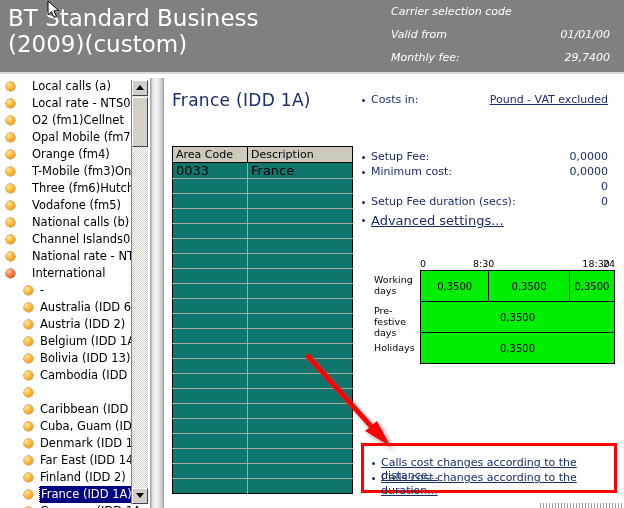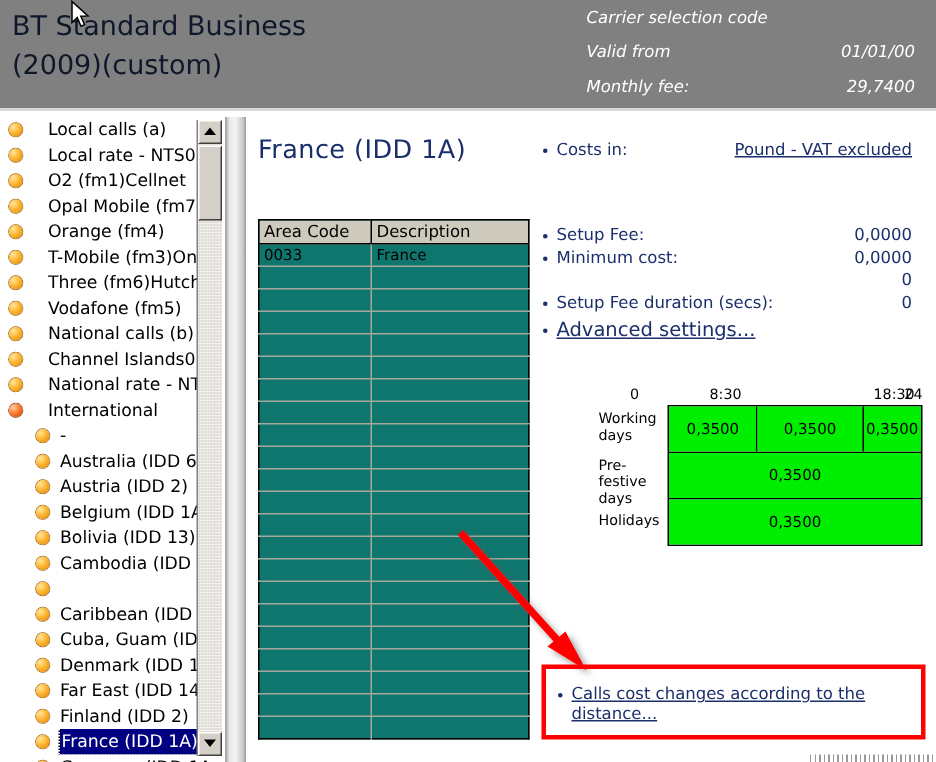--- a/index.html
+++ b/index.html
@@ -24,22 +24,22 @@
     left: 0; top: 0;
     width: 624px; height: 74px;
     background: #808080;
     border-bottom: 2px solid #d8d8d8;
     box-sizing: border-box;
   }
   .header-title {
     position: absolute;
     left: 8px; top: 5px;
     width: 370px;
-    color: #0f172a;
-    font-size: 18px;
+    color: #ffffff;
+    font-size: 23px;
     line-height: 26px;
     letter-spacing: 0px;
     white-space: pre-line;
   }
   .hdr-row { position: absolute; color: #ffffff; font-size: 11px; font-style: italic; }
   .hdr-label { left: 391px; }
   .hdr-value { left: 380px; width: 230px; text-align: right; }
   .hdr-r1 { top: 5px; }
   .hdr-r2 { top: 28px; }
   .hdr-r3 { top: 51px; }
@@ -184,21 +184,21 @@
     font-weight: normal;
     text-align: left;
     padding: 0 0 0 3px;
     height: 15px;
     color: #000000;
   }
   .codes-table th:last-child { border-right: none; }
   .codes-table td {
     border-right: 1px solid #a8a89a;
     border-bottom: 1px solid #a8a89a;
-    font-size: 10px;
+    font-size: 13px;
     padding: 0 0 0 3px;
     height: 14px;
     color: #000000;
     overflow: hidden;
     white-space: nowrap;
   }
   .codes-table td:last-child { border-right: none; }
   .codes-table tr:last-child td { border-bottom: none; }
   .bulleted {
     padding-left: 9px;
@@ -253,21 +253,21 @@
     margin-left: 45px;
   }
   .tg-tick {
     position: absolute;
     top: 0;
     font-size: 9.5px;
     color: #000000;
   }
   .tg-rows {
     position: relative;
-    margin-left: 70px;
+    margin-left: 45px;
     border: 1.5px solid #000000;
     box-sizing: border-box;
   }
   .tg-row {
     position: relative;
     display: flex;
     height: 30px;
     border-bottom: 1.5px solid #000000;
   }
   .tg-row:last-child { border-bottom: none; }
@@ -555,16 +555,17 @@
     <g filter="url(#shadow)">
       <line x1="12" y1="10" x2="84" y2="90" stroke="#ff0000" stroke-width="5"></line>
       <path d="M96 102 L70 86 L82 76 Z" fill="#ff0000"></path>
     </g>
   </svg>
 
   <div class="annot-box"></div>
 
   <div class="annot-links" id="annot-links">
       <div class="annot-link-line"><span class="bulleted lnk">Calls cost changes according to the distance...</span></div>
+      <div class="annot-link-line"><span class="bulleted lnk">Calls cost changes according to the duration...</span></div>
     </div>
 
   <div class="dots"></div>
 </div>
 
 </body></html>

